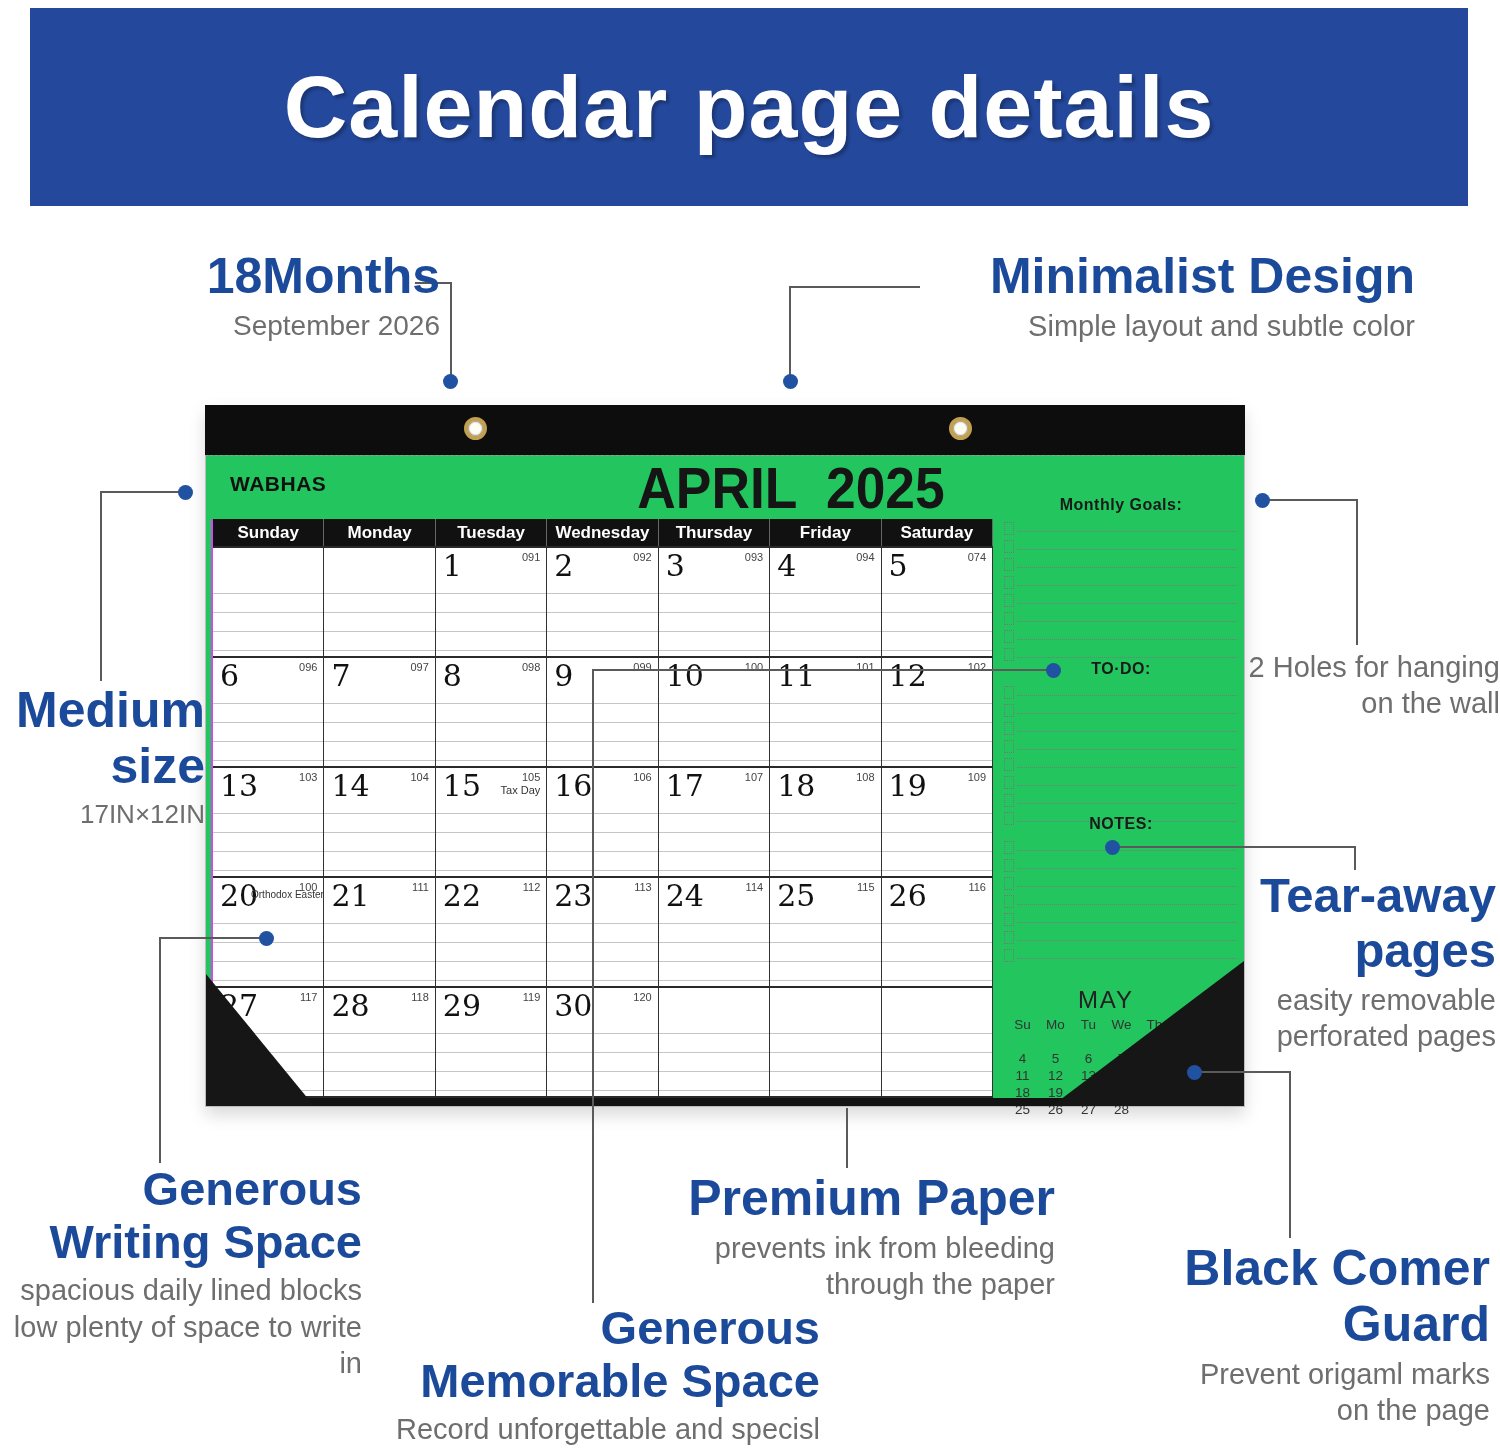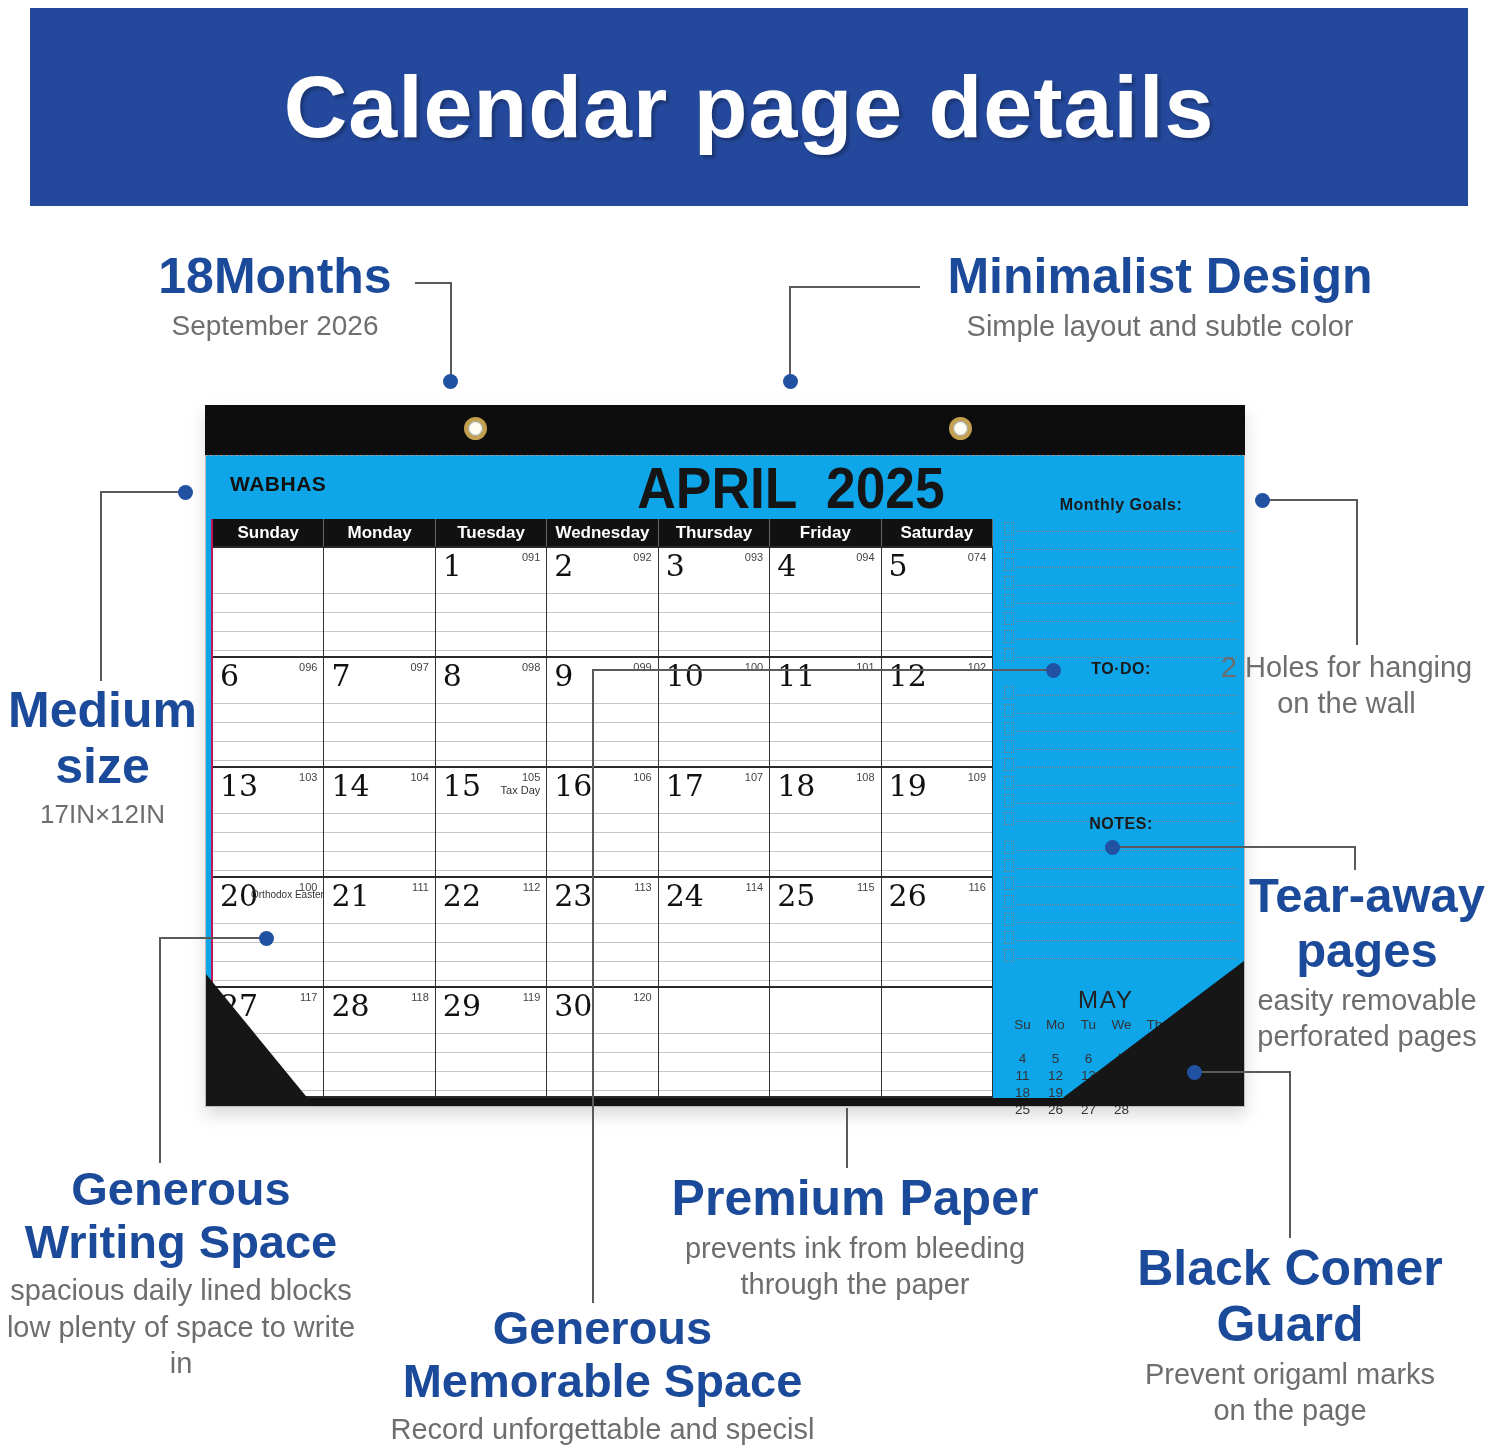--- a/index.html
+++ b/index.html
@@ -11,21 +11,21 @@
   
   .banner{
     position:absolute;left:30px;top:8px;width:1438px;height:198px;
     background:#24489B;display:flex;align-items:center;justify-content:center;
   }
   .banner span{
     color:#ffffff;font-size:88px;font-weight:bold;letter-spacing:1px;
     text-shadow:3px 3px 3px rgba(0,0,0,.25);
   }
   
-  .ann{position:absolute;text-align:center;z-index:30;}
+  .ann{position:absolute;text-align:right;z-index:30;}
   .ann .h{color:#1C4A9A;font-weight:bold;font-size:50px;line-height:1.12;}
   .ann .s{color:#6E6E6E;font-size:29px;line-height:1.25;margin-top:4px;}
   #ann-months{left:110px;top:248px;width:330px;}
   #ann-months .s{font-size:28px;}
   #ann-minimalist{left:905px;top:248px;width:510px;}
   #ann-medium{left:0px;top:682px;width:205px;}
   #ann-medium .s{font-size:26px;}
   #ann-hang{left:1193px;top:645px;width:307px;}
   #ann-tear{left:1238px;top:868px;width:258px;}
   #ann-tear .h{font-size:49px;}
@@ -40,30 +40,30 @@
   .vline{position:absolute;width:0;border-left:2px solid #5a5a5a;z-index:20;}
   .dot{position:absolute;width:15px;height:15px;border-radius:50%;background:#2152A2;z-index:21;}
   
   .calendar{position:absolute;left:205px;top:405px;width:1040px;height:702px;z-index:10;
     box-shadow:0 8px 16px rgba(0,0,0,.15);}
   .cal-topbar{position:absolute;left:0;top:0;right:0;height:50px;background:#0d0d0d;}
   .eyelet{position:absolute;top:12px;width:15px;height:15px;border-radius:50%;
     background:#fdfdf4;border:4px solid #C3A04F;box-shadow:0 0 2px #000 inset;}
   #eyelet-left{left:259px;}
   #eyelet-right{left:744px;}
-  .cal-page{position:absolute;left:0;top:50px;right:0;bottom:0;background:#0ea5e9;
+  .cal-page{position:absolute;left:0;top:50px;right:0;bottom:0;background:#22c55e;
     border:1px solid #bdbdbd;border-top:1px dashed #9a9a9a;}
   .brand{position:absolute;left:24px;top:16px;font-size:21px;font-weight:bold;
     letter-spacing:.5px;color:#111;}
   .cal-title{position:absolute;left:385px;top:-2px;width:400px;text-align:center;
     font-size:58px;font-weight:bold;color:#151515;word-spacing:16px;
     transform:scaleX(.92);transform-origin:center;letter-spacing:0px;}
   .cal-grid{position:absolute;left:5px;top:63px;width:780px;height:577px;
     display:grid;grid-template-columns:repeat(7,1fr);grid-template-rows:27px repeat(5,110px);
-    border-left:2px solid #be185d;border-bottom:2px solid #2a2a2a;}
+    border-left:2px solid #d946ef;border-bottom:2px solid #2a2a2a;}
   .dh{background:#111111;color:#ffffff;font-weight:bold;font-size:17px;
     display:flex;align-items:center;justify-content:center;border-right:1px solid #666;}
   .cell{position:relative;border-right:1.5px solid #333;border-top:2px solid #2a2a2a;background:#fff;}
   .lines{position:absolute;left:0;right:0;top:27px;height:80px;
     background:repeating-linear-gradient(to bottom,transparent 0 18px,#c6c6c6 18px 19px);}
   .dnum{position:absolute;left:7px;top:3px;font-family:"DejaVu Serif",serif;
     font-size:30px;line-height:1;color:#111;}
   .jnum{position:absolute;right:6px;top:3px;font-size:11px;color:#444;}
   .note-right{position:absolute;right:6px;top:16px;font-size:11px;color:#333;}
   .note-left{position:absolute;left:38px;top:12px;font-size:10px;color:#333;

